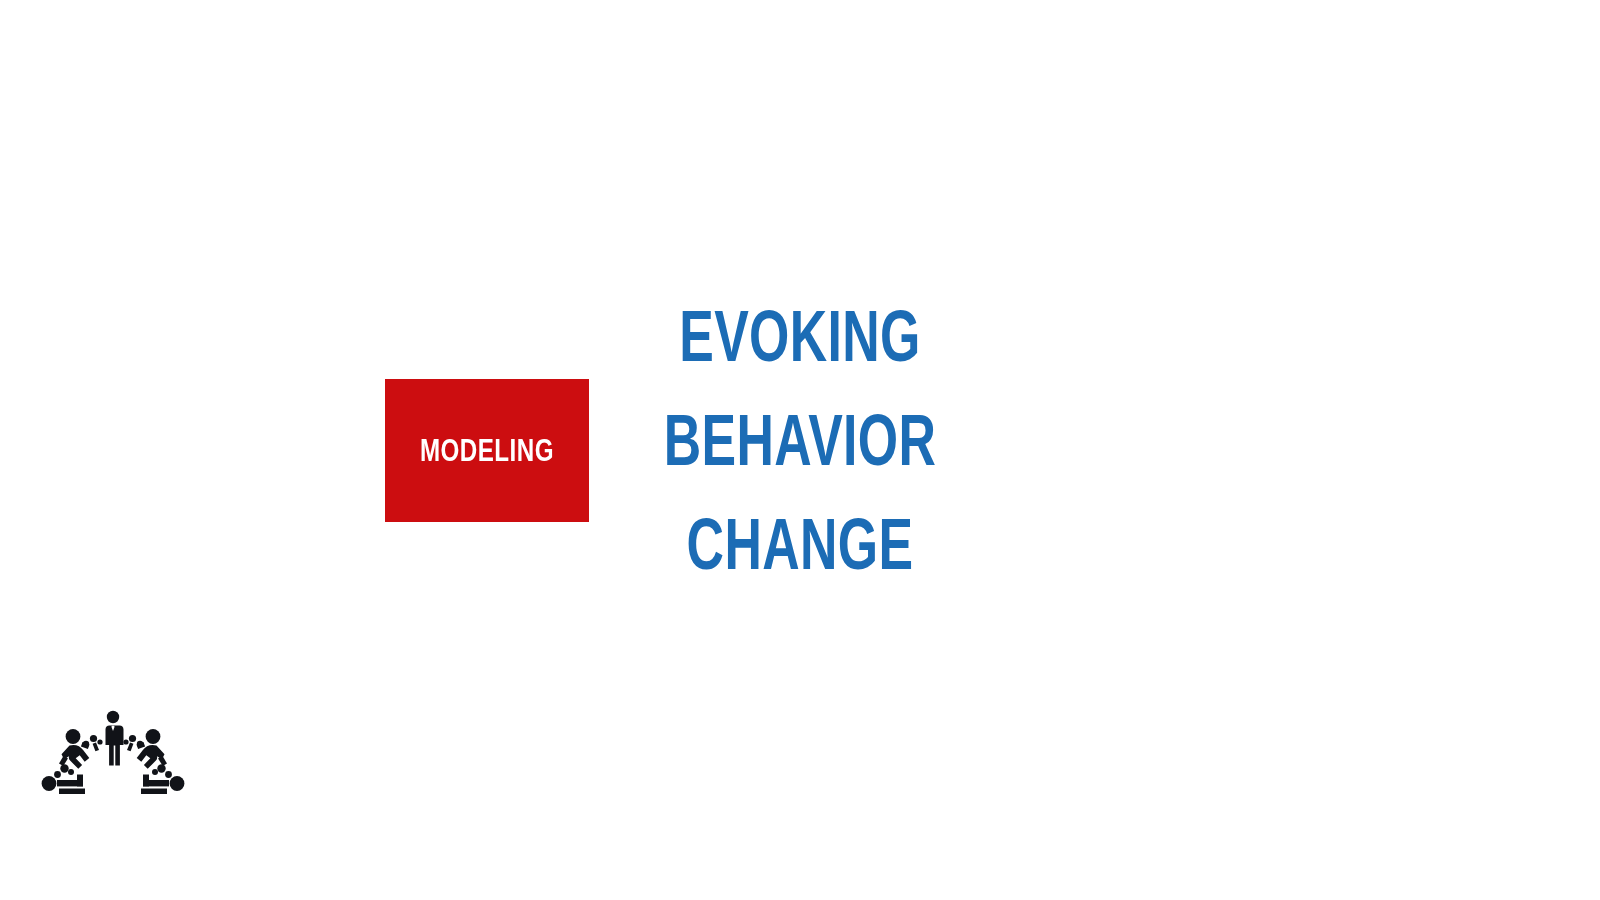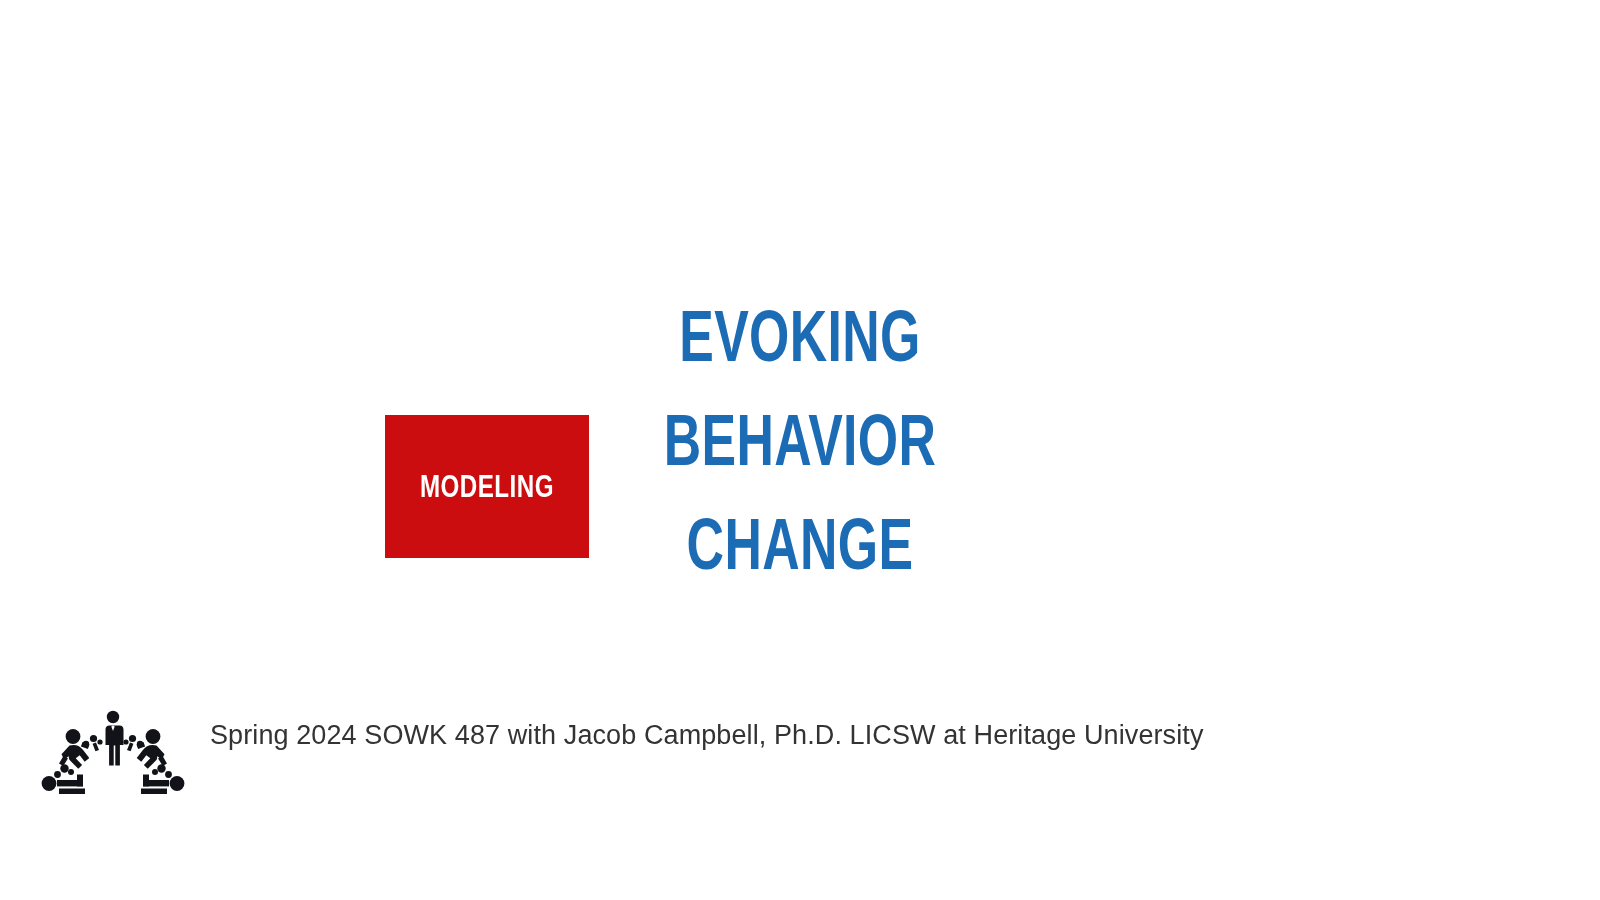--- a/index.html
+++ b/index.html
@@ -46,21 +46,20 @@
 
   
   .concept-box {
     position: absolute;
     background: #cc0d10;
     display: flex;
     align-items: center;
     justify-content: center;
     width: 204px;
     height: 143px;
-    margin-top: 36px;
   }
   .concept-box .box-label {
     color: #ffffff;
     font-family: "Liberation Sans Narrow", "Liberation Sans", sans-serif;
     font-weight: bold;
     font-size: 31px;
     letter-spacing: 0.6px;
     white-space: nowrap;
     transform: scaleX(0.78);
   }
@@ -167,16 +166,15 @@
           <rect x="103.0" y="90.5" width="26.0" height="5.5"></rect>
 
           <circle cx="102.0" cy="46.0" r="3.2"></circle>
           <circle cx="94.5" cy="40.5" r="3.6"></circle>
           <circle cx="88.0" cy="44.0" r="2.6"></circle>
           <path d="M92.0 44.5 l-3.0 7.5 l3.6 1.3 l2.8-7.5 z"></path>
         </g>
       </svg>
     </div>
 
-    <div class="footer-text">Spring 2024 SOWK 487 with Jacob Campbell, Ph.D. LICSW at Heritage University</div>
   </div>
 
 </div>
 
 </body></html>

